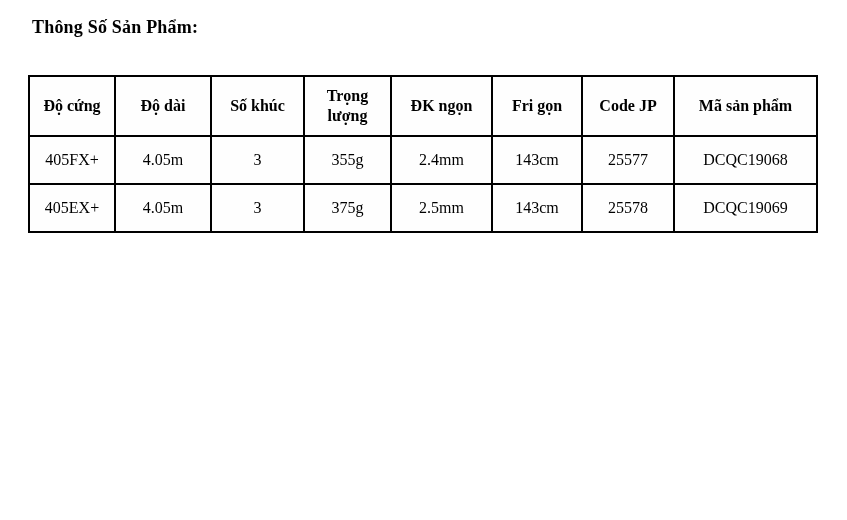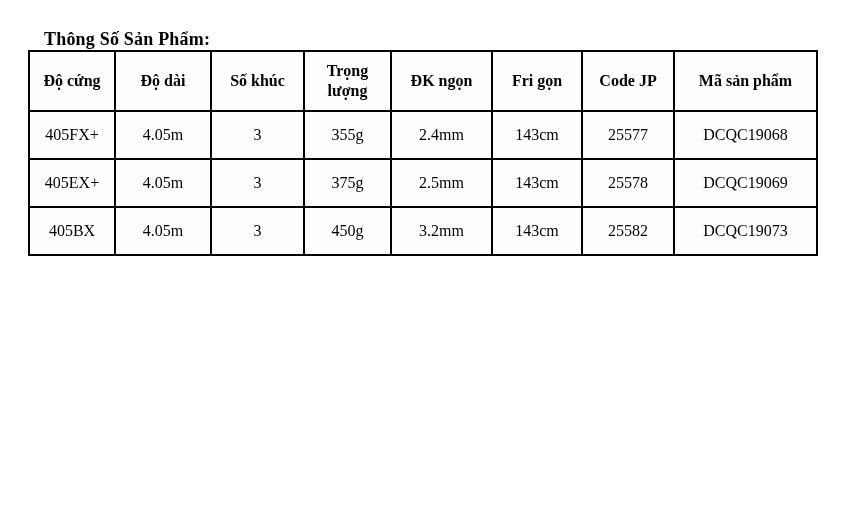--- a/index.html
+++ b/index.html
@@ -18,27 +18,27 @@
     position: relative;
     width: 847px;
     height: 520px;
   }
   .page-title {
     position: absolute;
     left: 28px;
     top: 13px;
     font-size: 18px;
     font-weight: bold;
-    margin: 16px;
+    margin: 4px;
     letter-spacing: 0.2px;
   }
   table.spec-table {
     position: absolute;
     left: 28px;
-    top: 50px;
+    top: 75px;
     border-collapse: collapse;
     table-layout: fixed;
     width: 788px;
   }
   table.spec-table th,
   table.spec-table td {
     border: 2px solid #000000;
     text-align: center;
     vertical-align: middle;
     font-size: 16px;
@@ -109,26 +109,16 @@
       <tr>
         <td>405EX+</td>
         <td>4.05m</td>
         <td>3</td>
         <td>375g</td>
         <td>2.5mm</td>
         <td>143cm</td>
         <td>25578</td>
         <td>DCQC19069</td>
       </tr>
-      <tr>
-        <td>405BX</td>
-        <td>4.05m</td>
-        <td>3</td>
-        <td>450g</td>
-        <td>3.2mm</td>
-        <td>143cm</td>
-        <td>25582</td>
-        <td>DCQC19073</td>
-      </tr>
     </tbody>
   </table>
 
 </div>
 
 </body></html>

